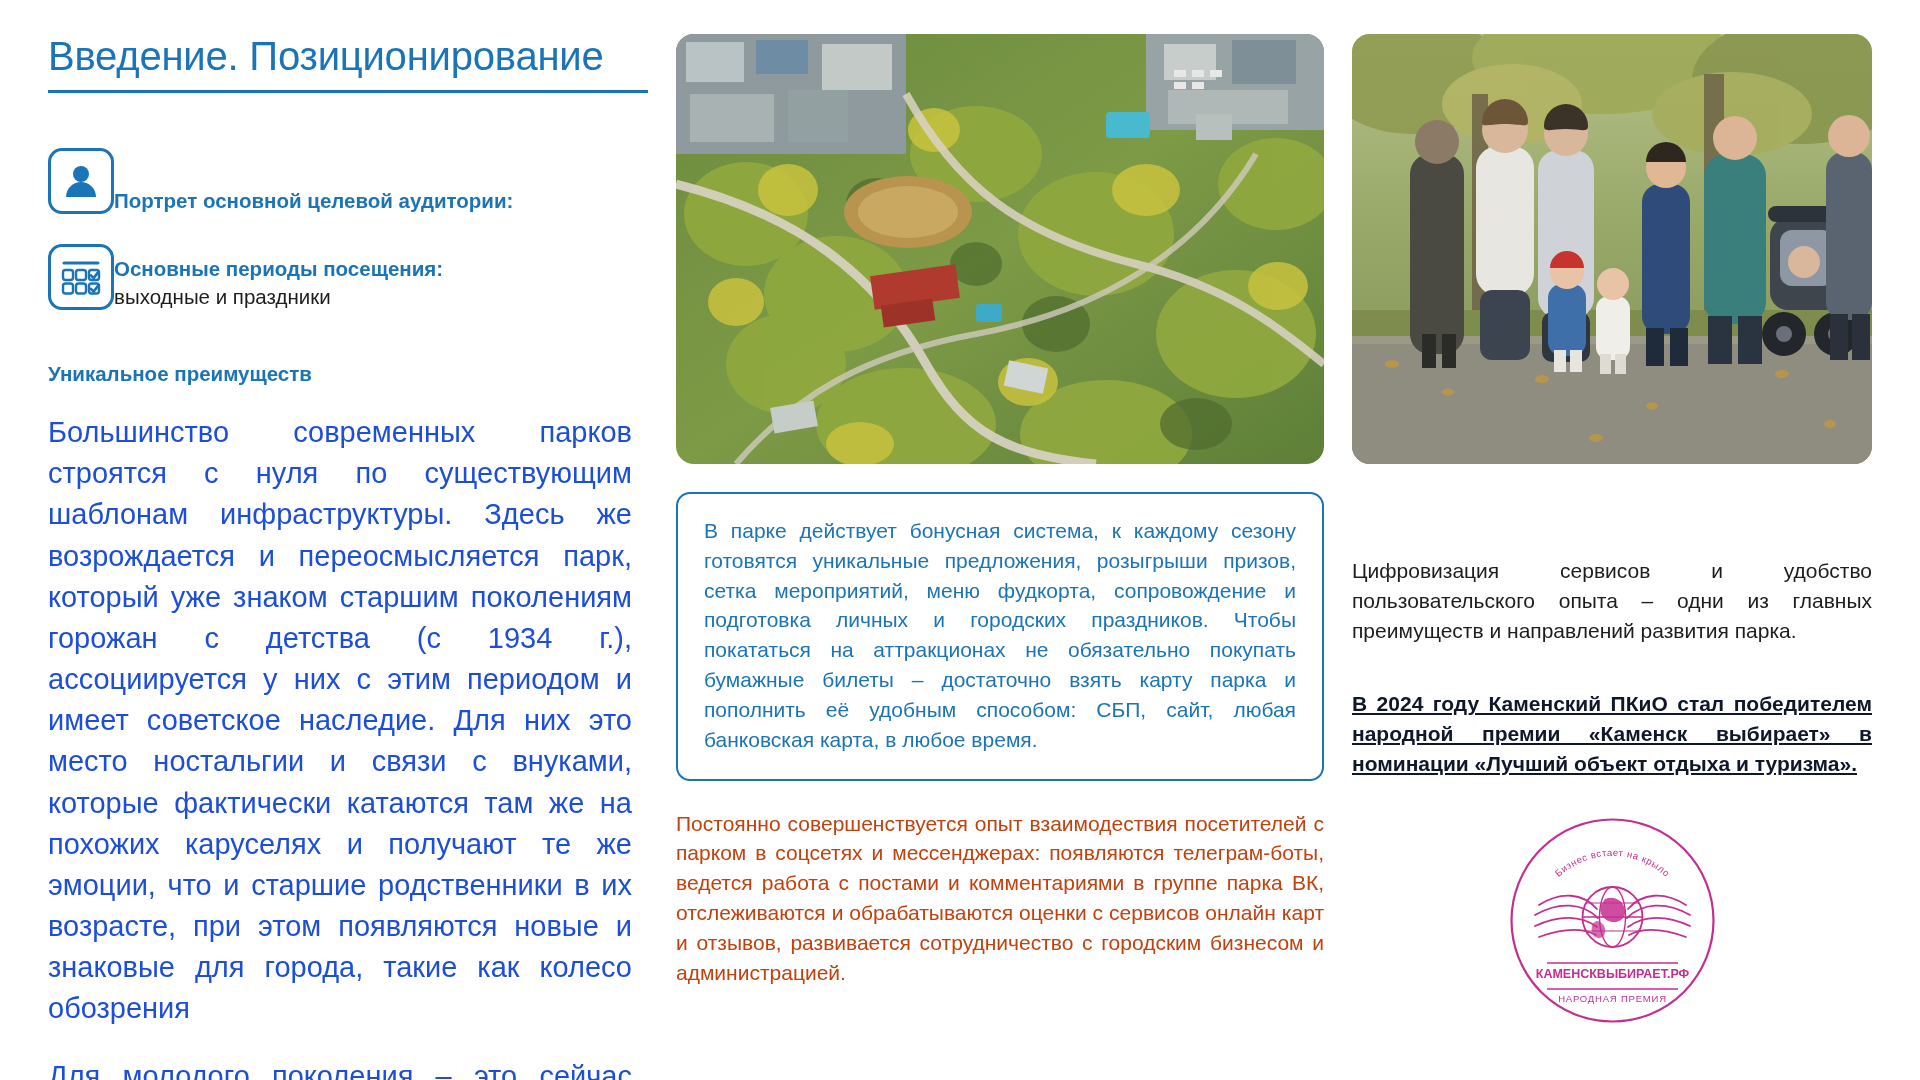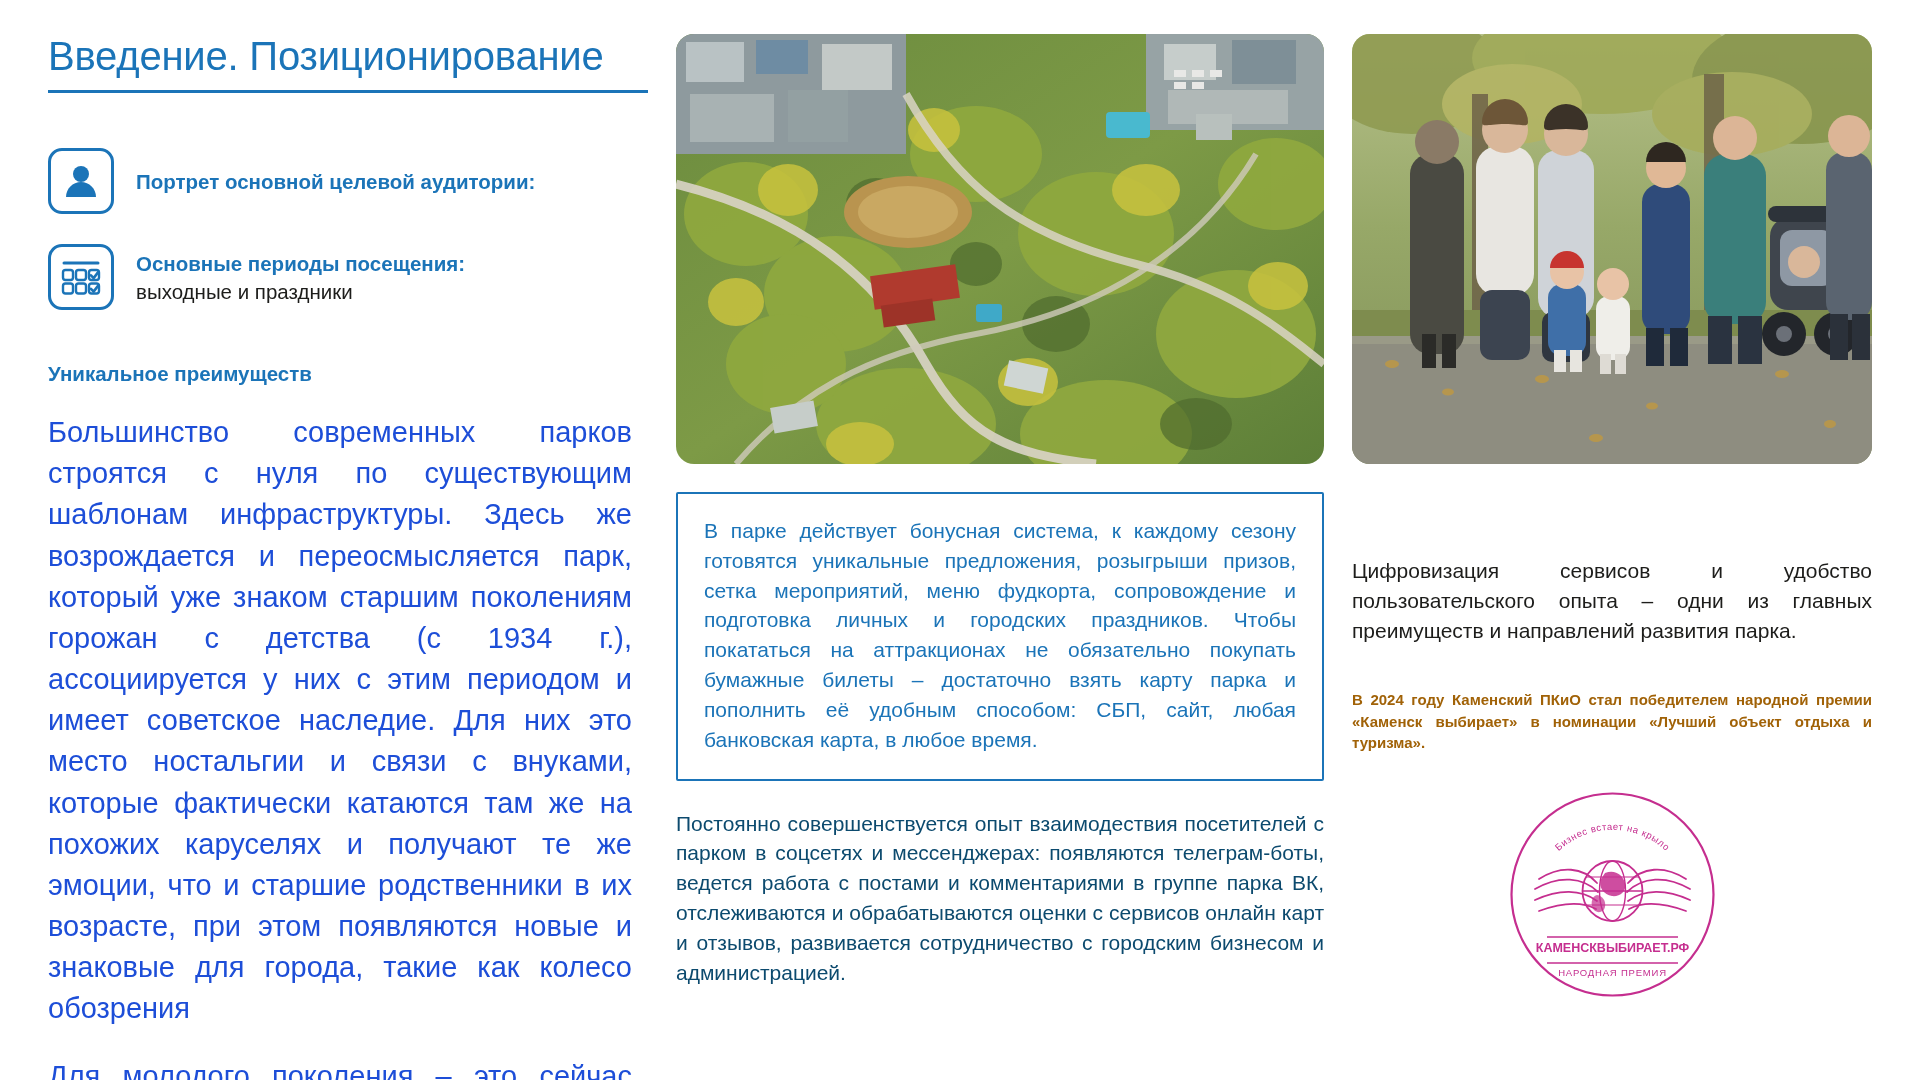--- a/index.html
+++ b/index.html
@@ -47,22 +47,21 @@
   
   .left-col {
     position: absolute;
     left: 48px;
     top: 148px;
     width: 602px;
   }
 
   .feature {
     display: flex;
-    align-items: center;
-    gap: 22px;
+    align-items: flex-end;
     margin-bottom: 30px;
   }
   .feature-icon {
     flex: 0 0 auto;
     width: 66px;
     height: 66px;
     border: 3px solid #1b74b8;
     border-radius: 14px;
     box-sizing: border-box;
     display: flex;
@@ -124,37 +123,37 @@
 
   
   .mid-col {
     position: absolute;
     left: 676px;
     top: 492px;
     width: 648px;
   }
   .callout {
     border: 2.5px solid #1b74b8;
-    border-radius: 2px;
+    border-radius: 14px;
     box-sizing: border-box;
     padding: 22px 26px 24px 26px;
   }
   .callout p {
     margin: 0;
     font-size: 21px;
     line-height: 1.42;
     color: #1b74b8;
     text-align: justify;
     text-justify: inter-word;
   }
   .mid-par {
     margin: 28px 0 0 0;
     font-size: 21px;
     line-height: 1.42;
-    color: #0c4a6e;
+    color: #c2410c;
     text-align: justify;
     text-justify: inter-word;
   }
 
   
   .right-col {
     position: absolute;
     left: 1352px;
     top: 508px;
     width: 520px;
@@ -163,26 +162,27 @@
   .right-par {
     margin: 0;
     font-size: 21px;
     line-height: 1.42;
     color: #1d1d1b;
     text-align: justify;
     text-justify: inter-word;
   }
   .award-par {
     margin: 44px 0 0 0;
-    font-size: 15px;
+    font-size: 21px;
     line-height: 1.42;
     font-weight: bold;
-    color: #a16207;
+    color: #0f172a;
     text-align: justify;
     text-justify: inter-word;
+    text-decoration: underline;
   }
   .award-logo-wrap {
     margin-top: 34px;
     display: flex;
     justify-content: center;
   }
   .award-logo { display: block; }
 </style>
 </head>
 <body>

